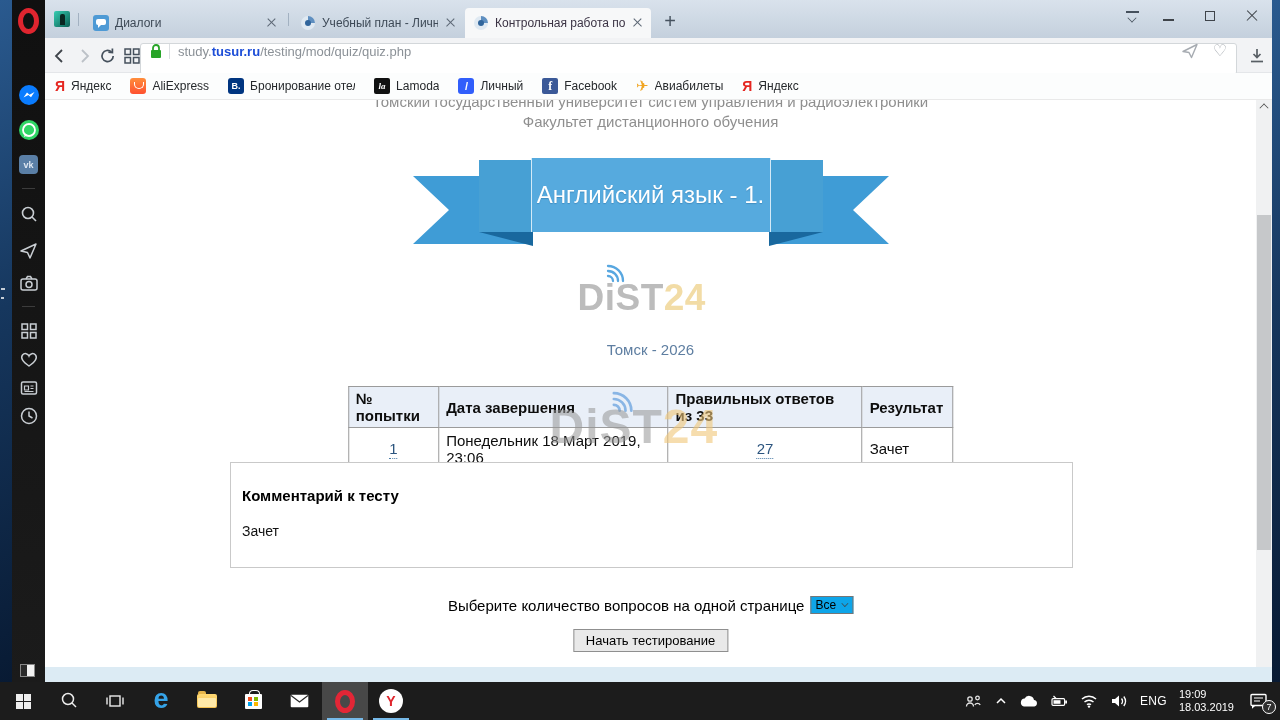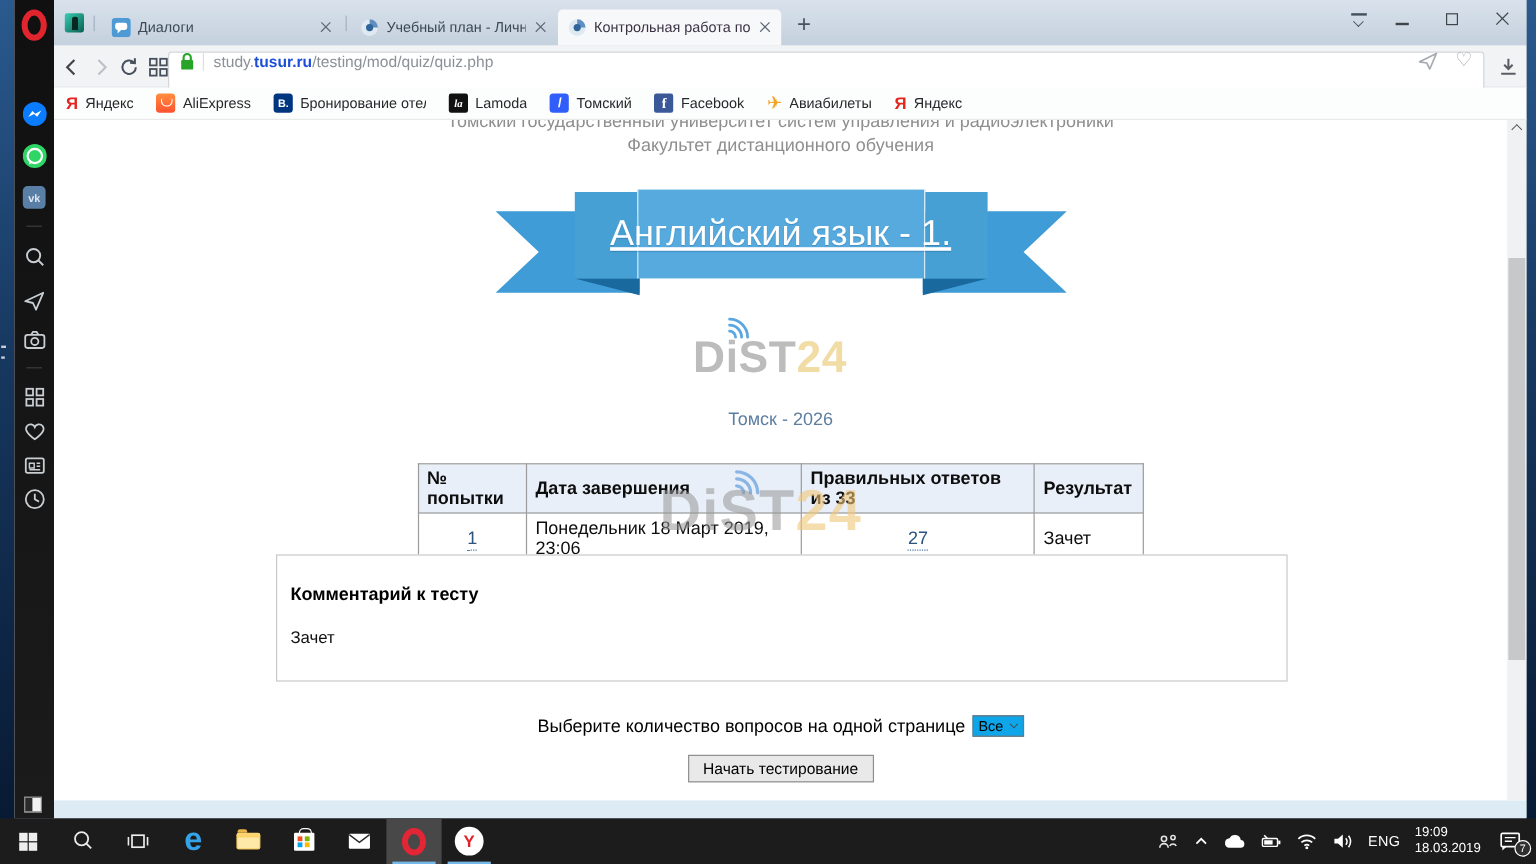--- a/index.html
+++ b/index.html
@@ -75,21 +75,21 @@
   .plane-glyph{color:#f0a420;font-size:15px;}
 
   
   .content{position:absolute;left:33px;top:100px;width:1211px;height:567px;background:#fff;overflow:hidden;}
   .uni{position:absolute;left:50%;transform:translateX(-50%);font-size:15px;color:#8f8f8f;white-space:nowrap;}
   .uni.l1{top:-7px;}
   .uni.l2{top:13px;}
 
   .banner{position:absolute;top:56px;left:50%;transform:translateX(-50%);width:476px;height:92px;}
   .banner svg{position:absolute;left:0;top:0;}
-  .btxt{position:absolute;left:118px;top:2px;width:240px;height:74px;display:flex;align-items:center;justify-content:center;color:#fff;font-size:30px;white-space:nowrap;text-shadow:0 1px 1px rgba(0,60,110,.25);text-decoration:underline;}
+  .btxt{position:absolute;left:118px;top:2px;width:240px;height:74px;display:flex;align-items:center;justify-content:center;color:#fff;font-size:24px;white-space:nowrap;text-shadow:0 1px 1px rgba(0,60,110,.25);}
 
   .dist{position:absolute;top:161px;left:50%;transform:translateX(-50%);width:146px;height:56px;}
   .dist .arcs{position:absolute;left:24px;top:-2px;}
   .dist .row{position:absolute;left:0;top:16px;font-size:37px;font-weight:bold;letter-spacing:.5px;white-space:nowrap;}
   .dist .g{color:#bcbcbc;} .dist .y{color:#f2dca6;}
 
   .cityyear{position:absolute;top:241px;left:50%;transform:translateX(-50%);font-size:15px;color:#5e7ea1;}
 
   .rtable{position:absolute;top:286px;left:50%;transform:translateX(-50%);border-collapse:collapse;font-size:15px;color:#0d0d0d;}
   .rtable th{background:#e9eff8;font-weight:bold;text-align:left;padding:3px 7px;border:1px solid #9b9b9b;height:24px;}
@@ -270,21 +270,21 @@
       <div class="bm">
           <span class="fav16 bk">B.</span>
           <span class="lab">Бронирование отел</span>
         </div>
       <div class="bm">
           <span class="fav16 lam">la</span>
           <span class="lab">Lamoda</span>
         </div>
       <div class="bm">
           <span class="fav16 ram">/</span>
-          <span class="lab">Томский</span>
+          <span class="lab">Личный</span>
         </div>
       <div class="bm">
           <span class="fav16 fb">f</span>
           <span class="lab">Facebook</span>
         </div>
       <div class="bm">
           <span class="plane-glyph">✈</span>
           <span class="lab">Авиабилеты</span>
         </div>
       <div class="bm">

